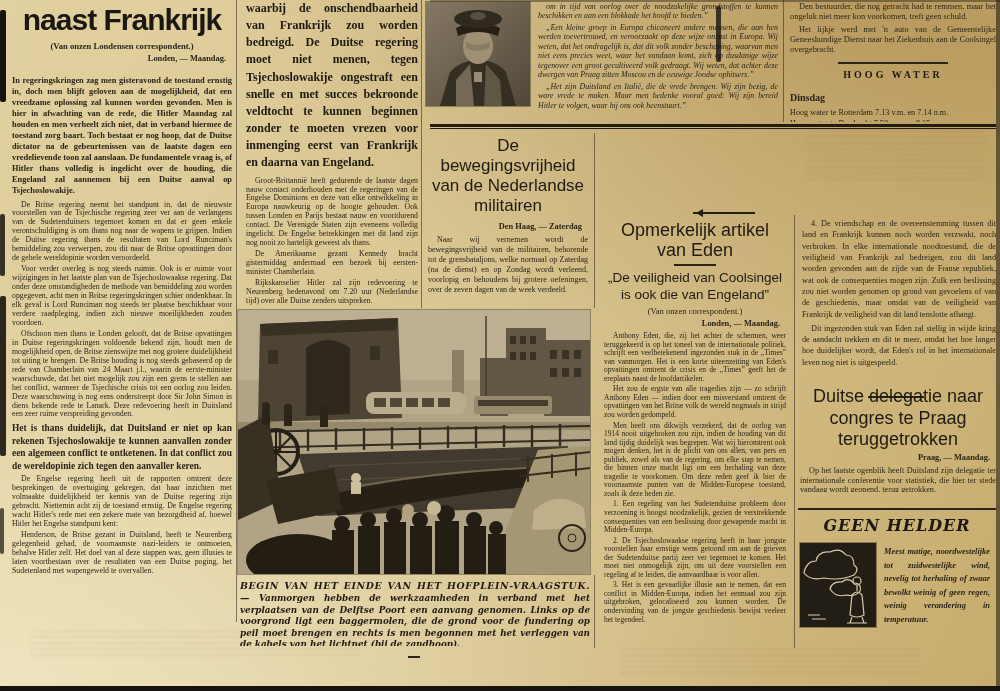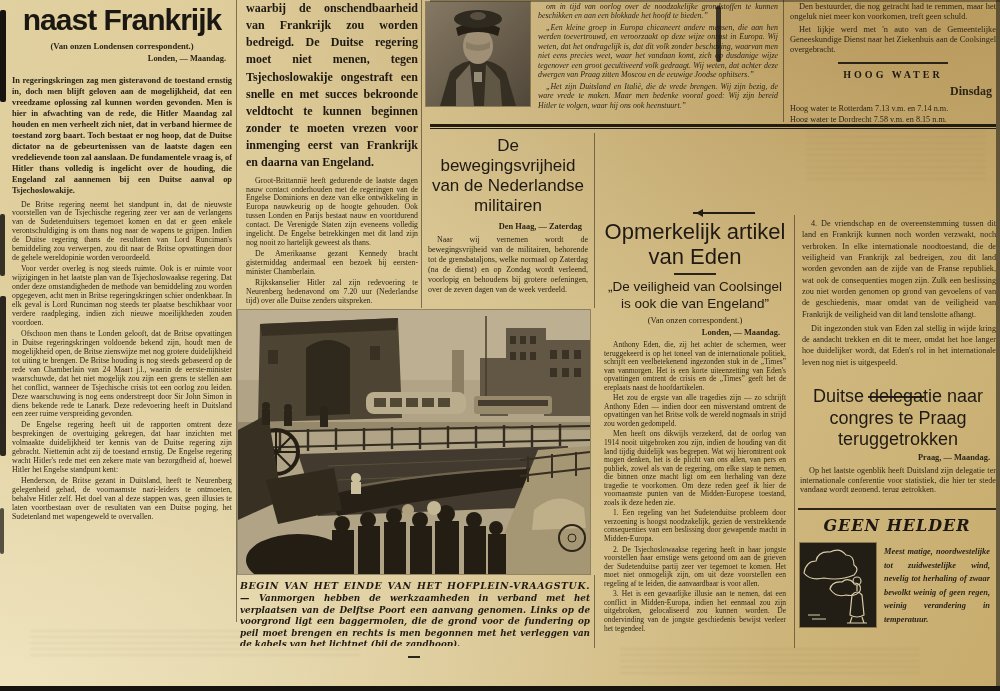--- a/index.html
+++ b/index.html
@@ -22,25 +22,25 @@
   .dateline{font-size:8.4px;font-weight:700;text-align:right;margin:2px 6px 4px 0;}
   .lead{font-size:8.4px;font-weight:700;line-height:1.32;text-align:justify;margin:12px 0 4px;}
   .bt{font-size:7.8px;line-height:1.15;text-align:justify;text-indent:9px;margin:0 0 2px;}
   .emph{font-size:9.4px;font-weight:700;line-height:1.32;text-align:justify;margin:3px 0;}
   .lead2{font-size:12px;font-weight:700;line-height:1.43;text-align:justify;color:#1d1812;margin:0 0 5px;}
   .subhead{font-size:12.5px;font-weight:700;line-height:1.2;text-align:center;color:#1d1812;margin:6px 0 2px;}
   .quotes p{font-style:italic;font-size:7.9px;line-height:1.2;text-align:justify;text-indent:8px;margin:0 0 2px;}
   .sans-head{font-family:"Liberation Sans",sans-serif;font-weight:400;color:#1f1a13;text-align:center;}
   .mil-head{font-size:17px;line-height:1.18;margin:2px 0 6px;}
   .big-head{font-size:25.5px;line-height:1.3;letter-spacing:0px;}
-  .kicker{font-size:22px;line-height:1.12;margin:0 0 2px;}
+  .kicker{font-size:18px;line-height:1.12;margin:0 0 2px;}
   .subhead2{font-size:13.5px;line-height:1.25;margin:4px 0 2px;}
   .praag-head{font-size:18px;line-height:1.2;margin:2px 0 2px;}
   .tides-title{font-size:10px;font-weight:700;letter-spacing:3px;text-align:center;margin:5px 0 1px;color:#1d1812;}
-  .tides-day{font-size:12px;font-weight:700;text-align:right;margin:4px 4px 4px 0;}
+  .tides-day{font-size:10px;font-weight:700;text-align:left;margin:12px 4px 4px 0;}
   .tides-row{font-size:8.2px;line-height:1.35;margin:0;}
   .tides-note{font-size:8.2px;line-height:1.3;margin:3px 0 0;}
   .eden2 p{font-size:8.2px;line-height:1.38;text-align:justify;text-indent:9px;margin:0 0 3px;}
   .weather-head{font-family:"DejaVu Serif","Liberation Serif",serif;font-style:italic;font-weight:700;font-size:16px;letter-spacing:1px;text-align:center;color:#1d1812;}
   .weather-body{font-style:italic;font-weight:700;font-size:8.4px;line-height:1.62;text-align:justify;}
   .caption{font-family:"DejaVu Serif","Liberation Serif",serif;font-style:italic;font-weight:700;font-size:8.8px;line-height:1.3;text-align:justify;color:#201a12;}
   .caption .cap-lead{font-size:9.4px;letter-spacing:.6px;}
   .photo-frame{position:absolute;box-shadow:0 0 0 1px rgba(40,33,22,.4);}
   .artifact{position:absolute;background:#171410;border-radius:2px;}
   .smudge{position:absolute;opacity:.06;background:repeating-linear-gradient(180deg,#4a3c22 0 2px,transparent 2px 6px);filter:blur(1px);}
@@ -53,20 +53,21 @@
 <div id="paper">
 
   <div class="col" style="left:12px;top:2px;width:220px;height:622px;">
     <div class="headline-1">naast Frankrijk</div>
     <div class="byline">(Van onzen Londensen correspondent.)</div>
     <div class="dateline">Londen, — Maandag.</div>
     <p class="lead">In regeringskringen zag men gisteravond de toestand ernstig in, doch men blijft geloven aan de mogelijkheid, dat een vreedzame oplossing zal kunnen worden gevonden. Men is hier in afwachting van de rede, die Hitler Maandag zal houden en men verheelt zich niet, dat in verband hiermee de toestand zorg baart. Toch bestaat er nog hoop, dat de Duitse dictator na de gebeurtenissen van de laatste dagen een vredelievende toon zal aanslaan. De fundamentele vraag is, of Hitler thans volledig is ingelicht over de houding, die Engeland zal aannemen bij een Duitse aanval op Tsjechoslowakije.</p>
     <p class="bt">De Britse regering neemt het standpunt in, dat de nieuwste voorstellen van de Tsjechische regering zeer ver aan de verlangens van de Sudetenduitsers tegemoet komen en dat er geen enkele verontschuldiging is om thans nog naar de wapens te grijpen. Indien de Duitse regering thans de resultaten van Lord Runciman's bemiddeling zou verwerpen, zou dit naar de Britse opvattingen door de gehele wereldopinie worden veroordeeld.</p>
     <p class="bt">Voor verder overleg is nog steeds ruimte. Ook is er ruimte voor wijzigingen in het laatste plan van de Tsjechoslowaakse regering. Dat onder deze omstandigheden de methode van bemiddeling zou worden opgegeven, acht men in Britse regeringskringen schier ondenkbaar. In elk geval is Lord Runciman nog steeds ter plaatse beschikbaar voor verdere raadpleging, indien zich nieuwe moeilijkheden zouden voordoen.</p>
     <p class="bt">Ofschoon men thans te Londen gelooft, dat de Britse opvattingen in Duitse regeringskringen voldoende bekend zijn, houdt men de mogelijkheid open, de Britse zienswijze met nog grotere duidelijkheid tot uiting te brengen. De Britse houding is nog steeds gebaseerd op de rede van Chamberlain van 24 Maart j.l., waarin de eerste-minister waarschuwde, dat het niet mogelijk zou zijn een grens te stellen aan het conflict, wanneer de Tsjechische crisis tot een oorlog zou leiden. Deze waarschuwing is nog eens onderstreept door Sir John Simon in diens bekende rede te Lanark. Deze redevoering heeft in Duitsland een zeer ruime verspreiding gevonden.</p>
+    <p class="emph">Het is thans duidelijk, dat Duitsland er niet op kan rekenen Tsjechoslowakije te kunnen aanvallen zonder een algemeen conflict te ontketenen. In dat conflict zou de wereldopinie zich tegen den aanvaller keren.</p>
     <p class="bt">De Engelse regering heeft uit de rapporten omtrent deze besprekingen de overtuiging gekregen, dat haar inzichten met volmaakte duidelijkheid ter kennis van de Duitse regering zijn gebracht. Niettemin acht zij de toestand ernstig. De Engelse regering wacht Hitler's rede met een zekere mate van bezorgdheid af, hoewel Hitler het Engelse standpunt kent:</p>
     <p class="bt">Henderson, de Britse gezant in Duitsland, heeft te Neurenberg gelegenheid gehad, de voornaamste nazi-leiders te ontmoeten, behalve Hitler zelf. Het doel van al deze stappen was, geen illusies te laten voortbestaan over de resultaten van een Duitse poging, het Sudetenland met wapengeweld te overvallen.</p>
   </div>
 
   <div class="col" style="left:246px;top:0px;width:172px;height:306px;">
     <p class="lead2">waarbij de onschendbaarheid van Frankrijk zou worden bedreigd. De Duitse regering moet niet menen, tegen Tsjechoslowakije ongestraft een snelle en met succes bekroonde veldtocht te kunnen beginnen zonder te moeten vrezen voor inmenging eerst van Frankrijk en daarna van Engeland.</p>
     <p class="bt">Groot-Brittannië heeft gedurende de laatste dagen nauw contact onderhouden met de regeringen van de Engelse Dominions en deze van elke ontwikkeling in Europa nauwkeurig op de hoogte gehouden. Ook tussen Londen en Parijs bestaat nauw en voortdurend contact. De Verenigde Staten zijn eveneens volledig ingelicht. De Engelse betrekkingen met dit land zijn nog nooit zo hartelijk geweest als thans.</p>
     <p class="bt">De Amerikaanse gezant Kennedy bracht gistermiddag andermaal een bezoek bij eersten-minister Chamberlain.</p>
     <p class="bt">Rijkskanselier Hitler zal zijn redevoering te Neurenberg hedenavond om 7.20 uur (Nederlandse tijd) over alle Duitse zenders uitspreken.</p>
     <div class="subhead">Bom geworpen naar huis van burgemeester van Jeruzalem</div>

